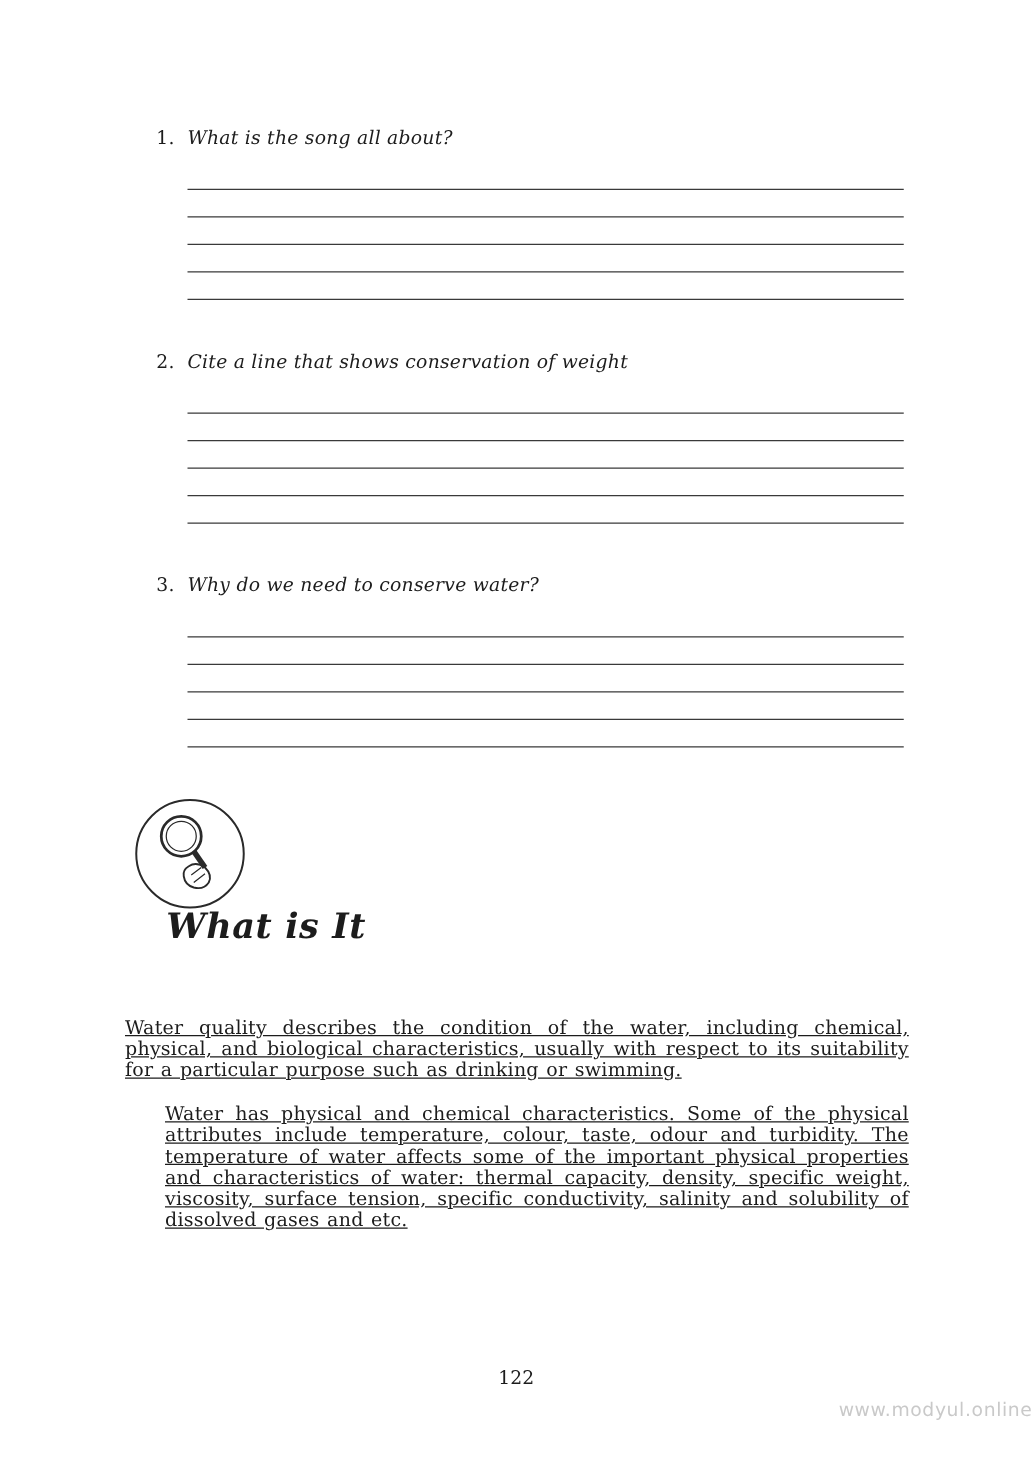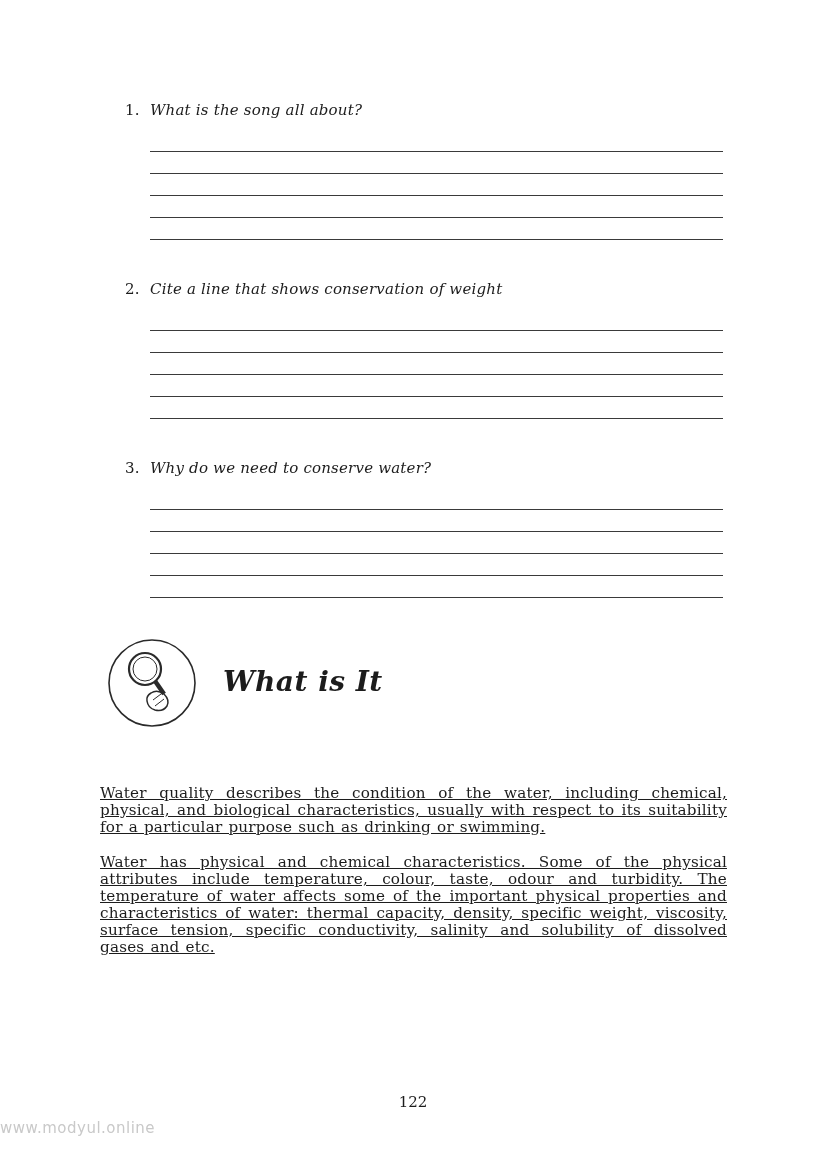--- a/index.html
+++ b/index.html
@@ -25,22 +25,23 @@
   }
   .question-number { width: 25px; flex: 0 0 25px; }
   .question-text { flex: 1; font-style: italic; }
   .answer-lines { margin-left: 25px; margin-top: 10px; }
   .answer-line {
     height: 22px;
     border-bottom: 1px solid #3a3a3a;
   }
   .section-header {
     display: flex;
-    align-items: center;
+    align-items: flex-start;
     margin: 40px 0 0 107px;
+    flex-direction: column;
   }
   .section-icon {
     width: 90px;
     height: 90px;
     flex: 0 0 90px;
   }
   .section-title {
     font-size: 28px;
     font-weight: bold;
     font-style: italic;
@@ -50,34 +51,34 @@
   }
   .body-text { margin: 57px 99px 0 100px; }
   .body-text p {
     font-size: 15.2px;
     line-height: 17px;
     letter-spacing: 0.2px;
     word-spacing: 1px;
     text-align: justify;
     text-decoration: underline;
   }
-  .body-text p + p { margin-top: 18px; }
+  .body-text p + p { margin-top: 18px; margin-left: 32px; }
   .page-number {
     position: absolute;
     left: 0; right: 0;
     top: 1093px;
     text-align: center;
     font-size: 15px;
     color: #1c1c1c;
   }
   .watermark {
     position: absolute;
     left: 0; right: 0;
     top: 1119px;
-    text-align: left;
+    text-align: right;
     font-size: 15px;
     color: #c9c9c9;
     font-family: "DejaVu Sans", sans-serif;
     letter-spacing: 0.5px;
   }
 </style>
 </head>
 <body>
 
 <div class="page">

